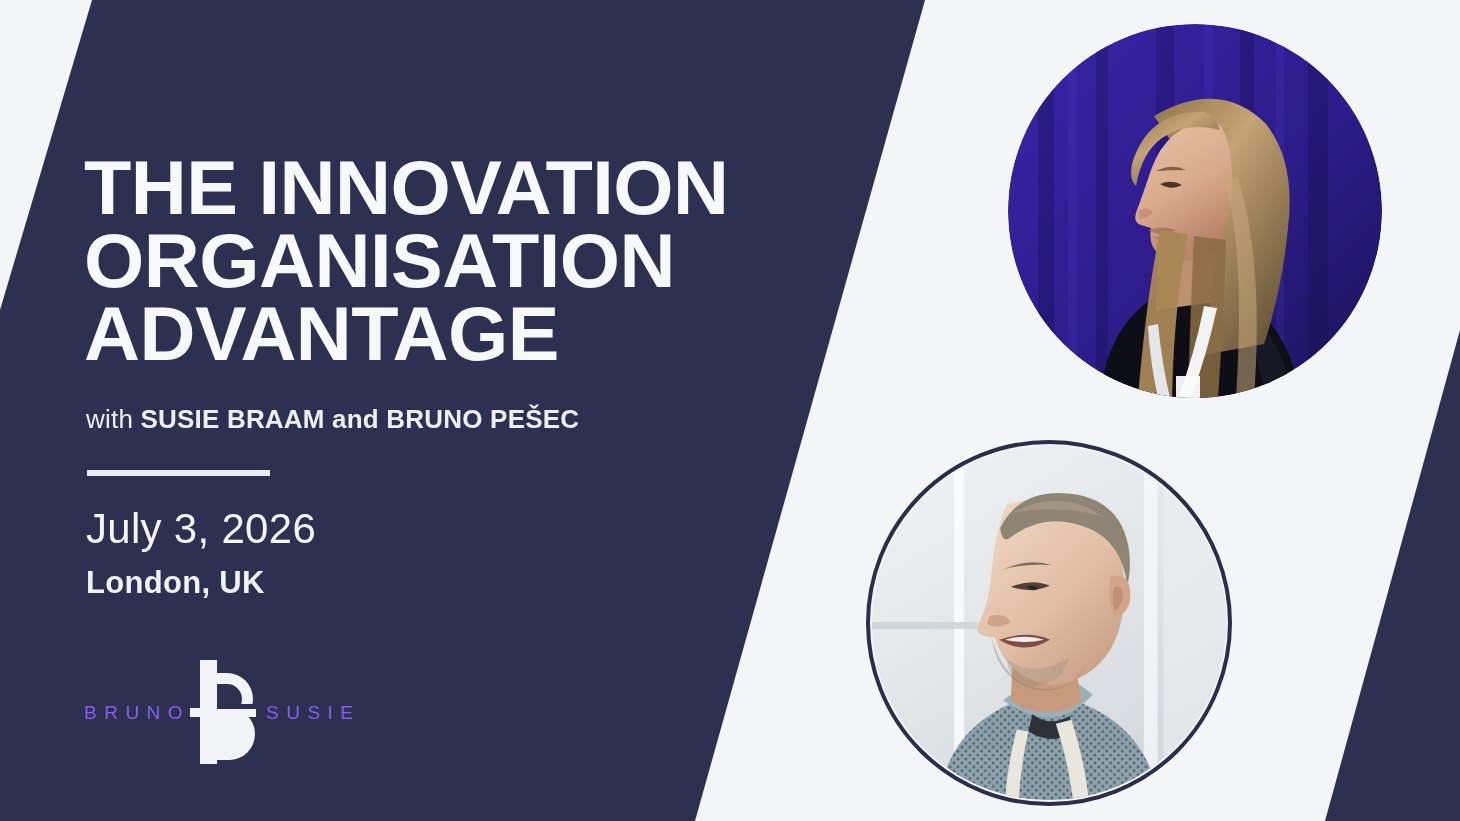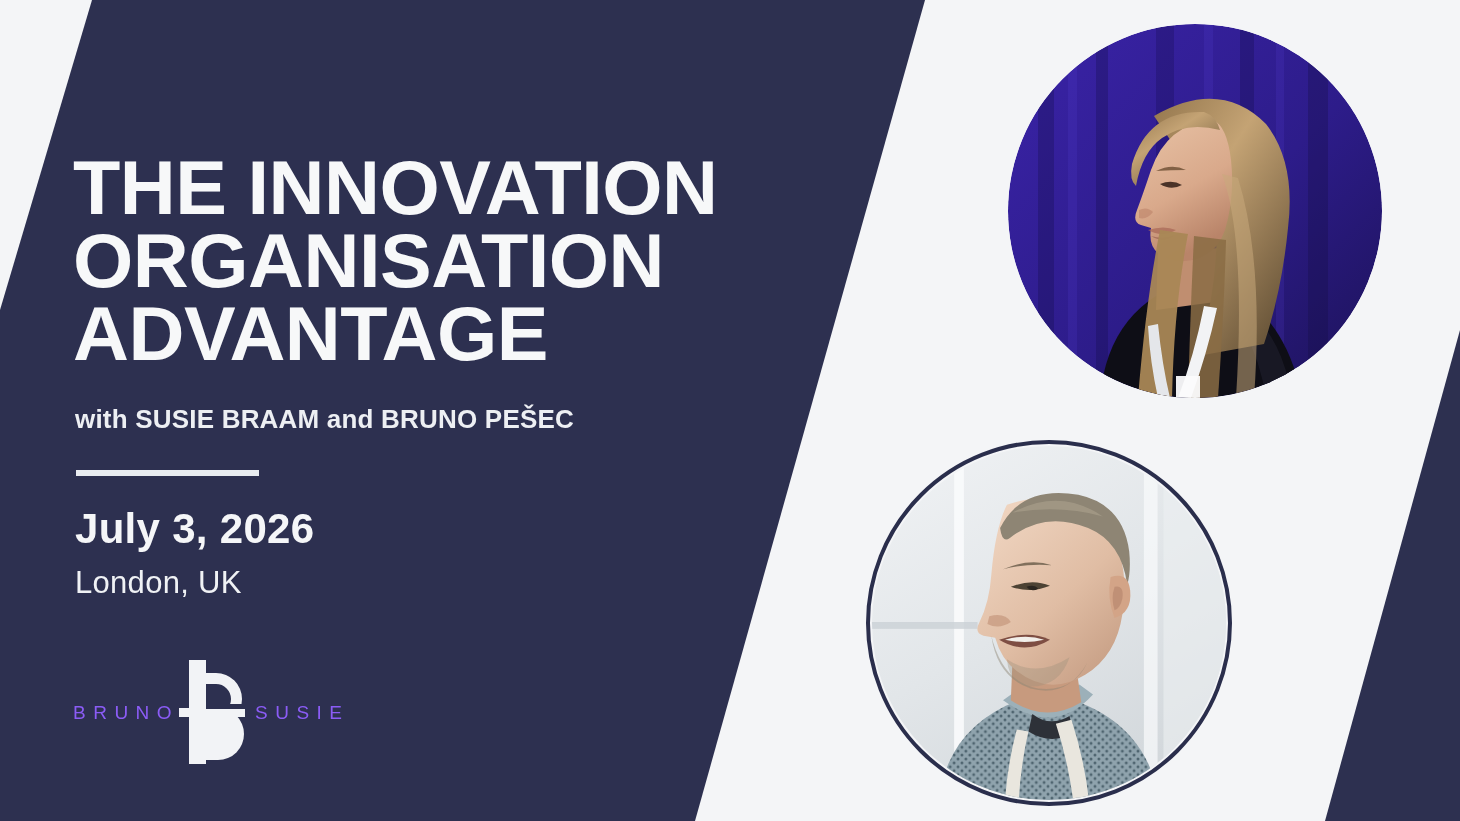--- a/index.html
+++ b/index.html
@@ -23,21 +23,21 @@
   .bg-layer {
     position: absolute;
     inset: 0;
     width: 1460px;
     height: 821px;
   }
 
   
   .content {
     position: absolute;
-    left: 5px;
+    left: 16px;
     top: 0;
     width: 860px;
     height: 578px;
   }
 
   .title {
     position: absolute;
     left: 68px;
     top: 152px;
     width: 760px;
@@ -58,51 +58,51 @@
     position: absolute;
     left: 70px;
     top: 404px;
     margin: 0;
     color: #EDEFF3;
     font-size: 26px;
     font-weight: 700;
     letter-spacing: 0.2px;
     white-space: nowrap;
   }
-  .subtitle .with-word { font-weight: 700; }
+  .subtitle .with-word { font-weight: 400; }
 
   .rule {
     position: absolute;
     left: 71px;
     top: 470px;
     width: 183px;
     height: 6px;
     background: #E9ECF1;
   }
 
   .date {
     position: absolute;
     left: 70px;
     top: 505px;
     margin: 0;
     color: #F5F6F8;
     font-size: 42px;
-    font-weight: 700;
+    font-weight: 400;
     letter-spacing: 0.3px;
     white-space: nowrap;
   }
 
   .place {
     position: absolute;
     left: 70px;
     top: 565px;
     margin: 0;
     color: #F0F2F5;
     font-size: 31px;
-    font-weight: 400;
+    font-weight: 700;
     letter-spacing: 0.3px;
     white-space: nowrap;
   }
 
   
   .logo {
     position: absolute;
     left: 64px;
     top: 660px;
     width: 290px;

